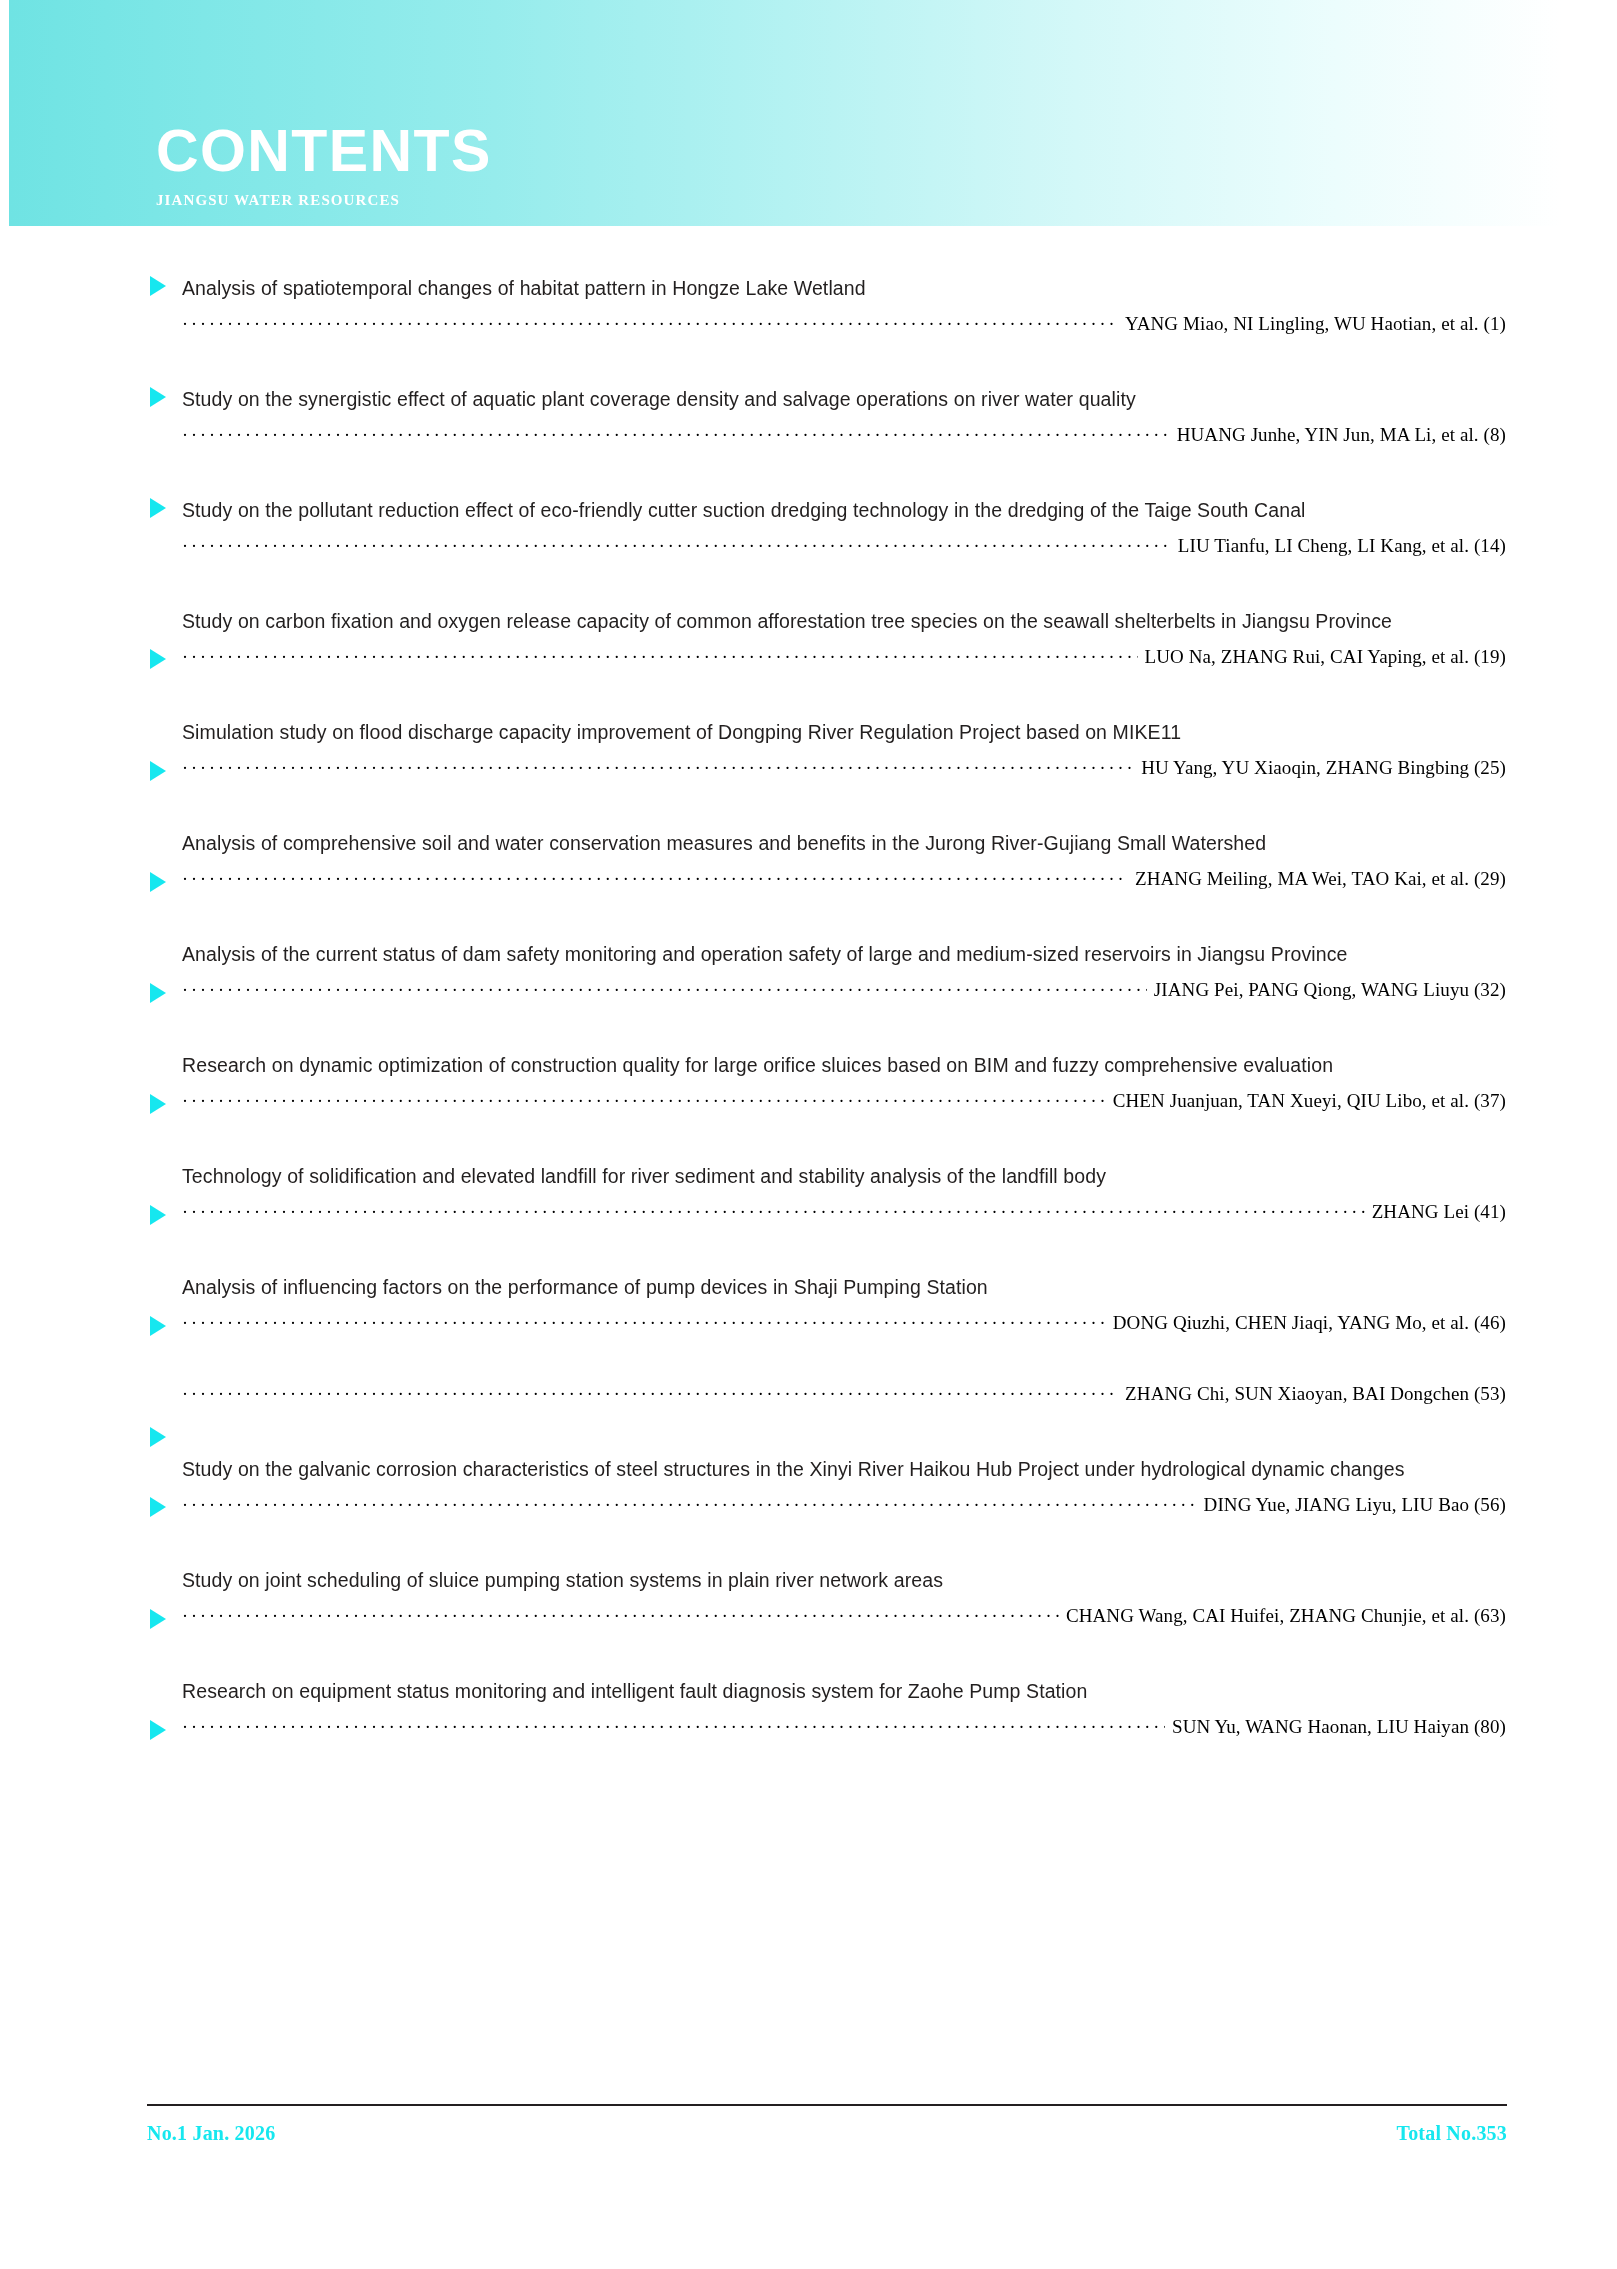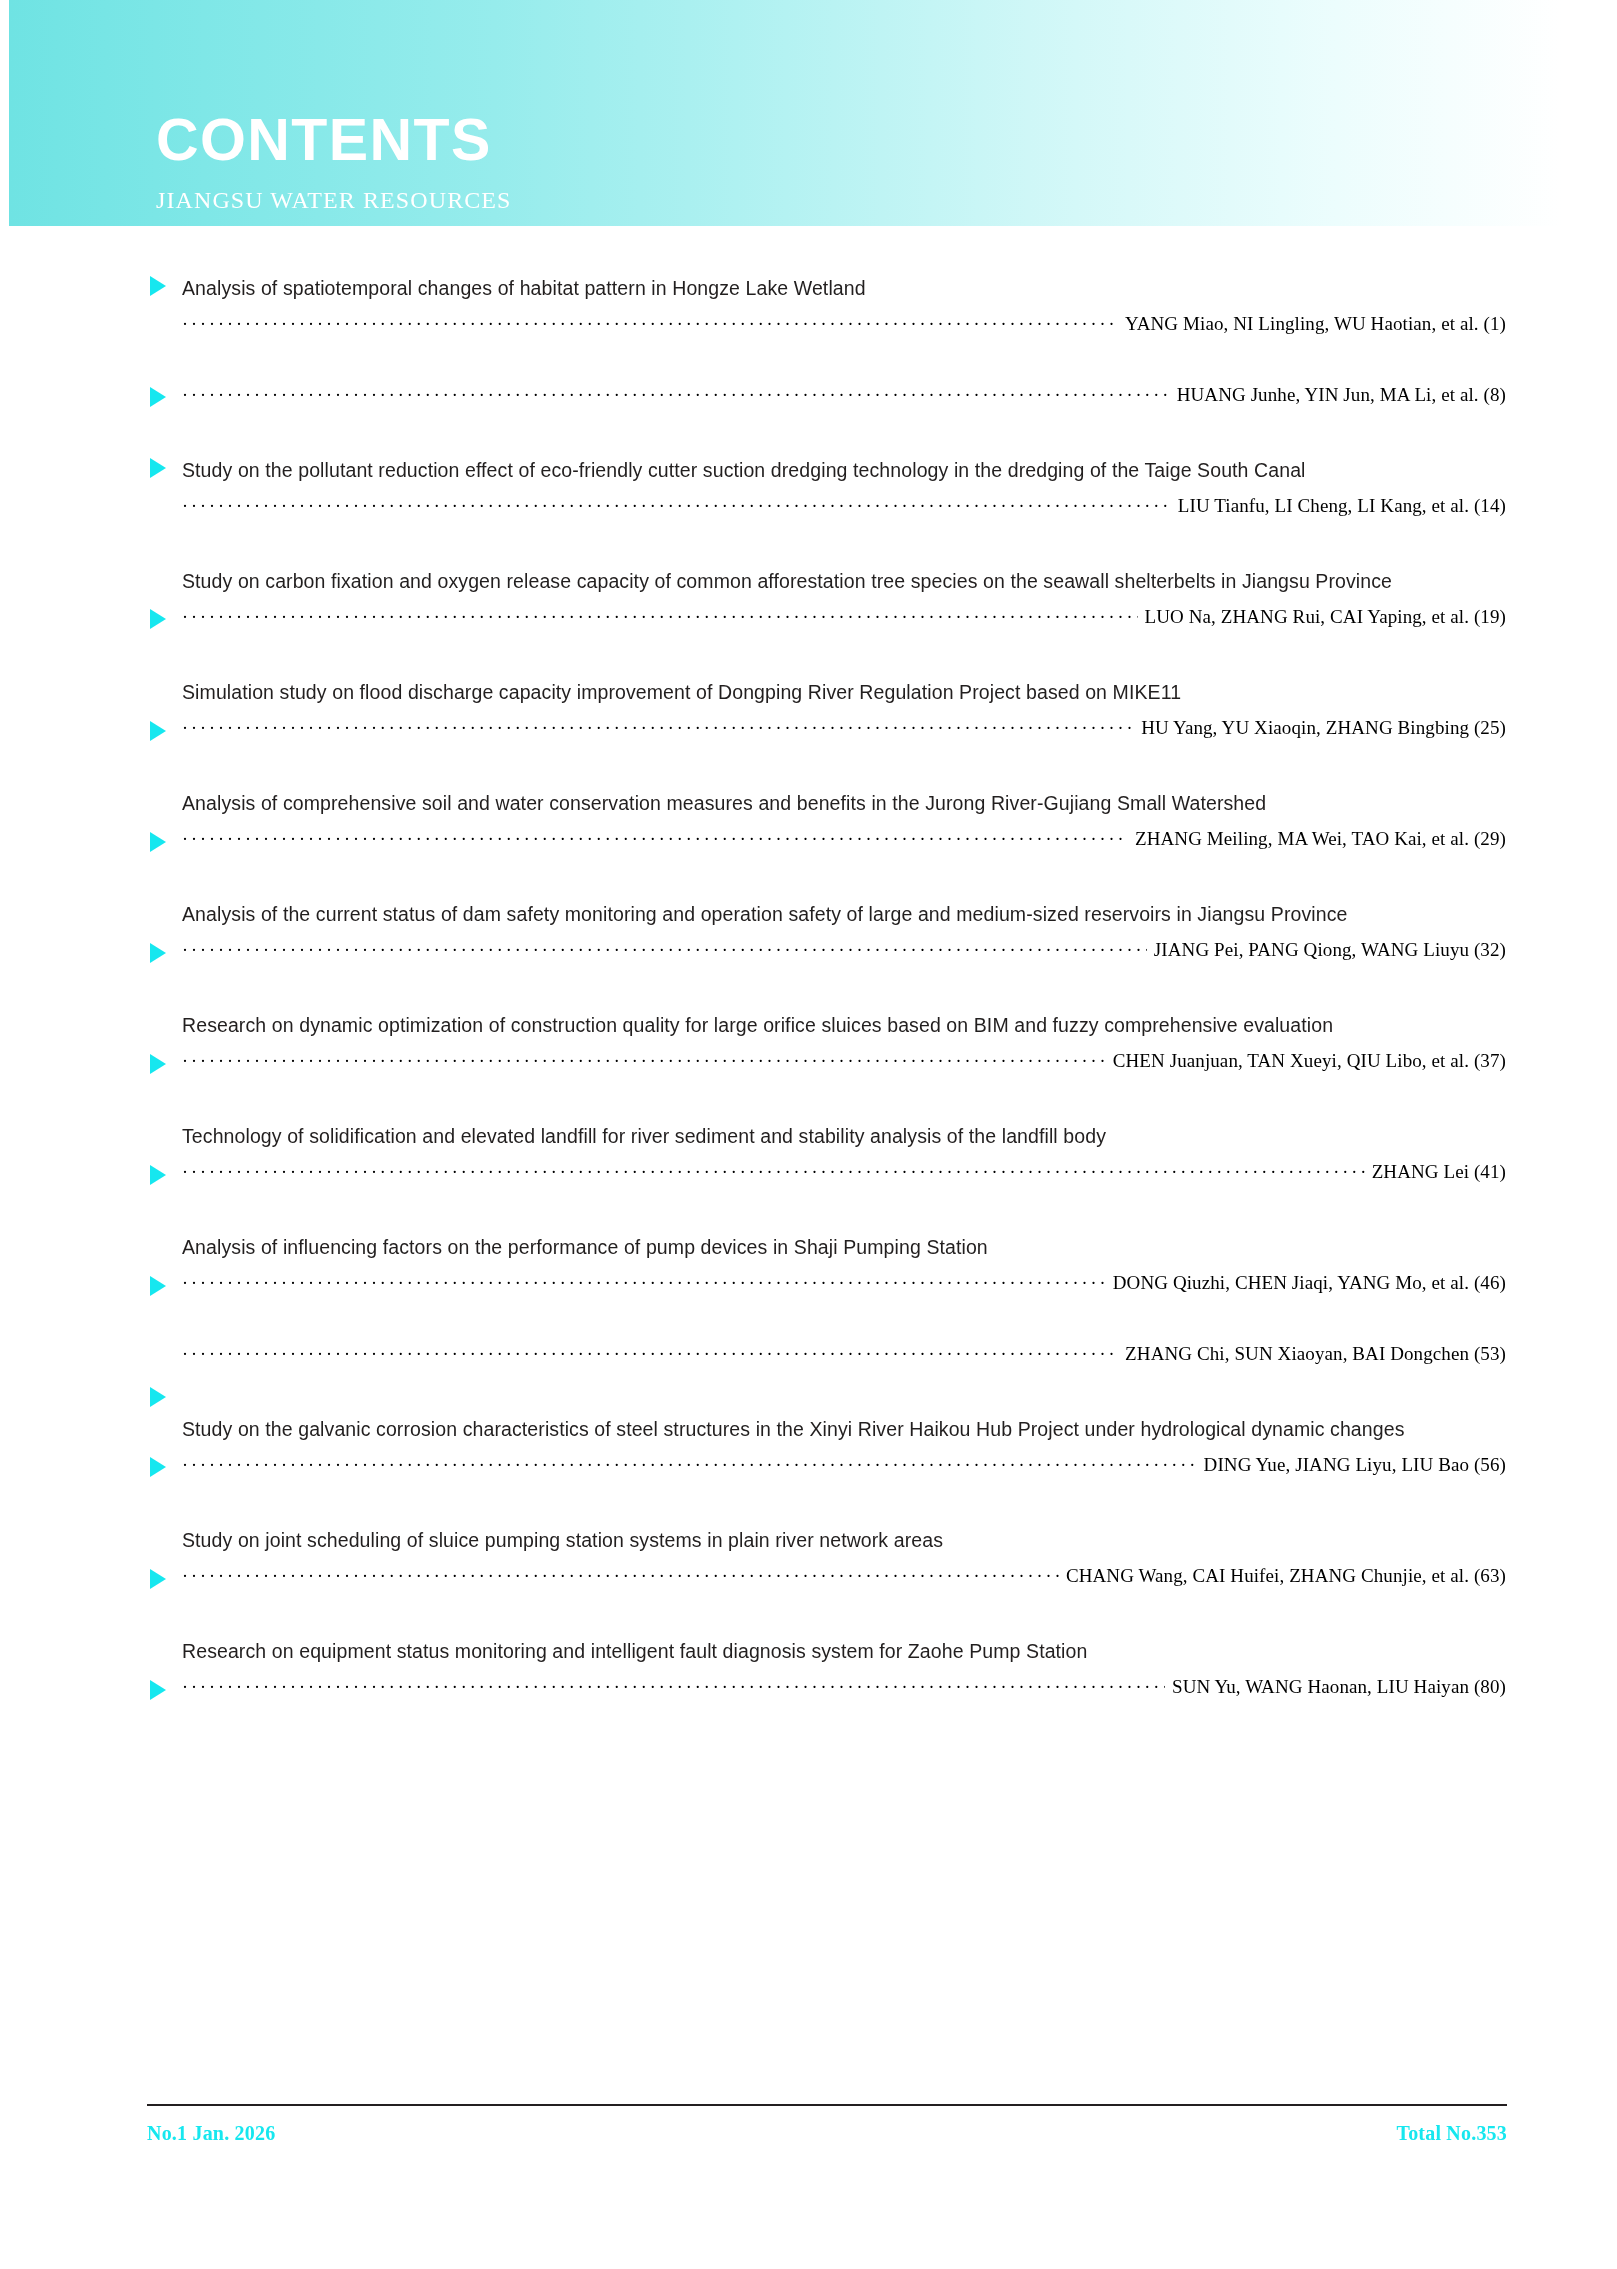--- a/index.html
+++ b/index.html
@@ -34,27 +34,27 @@
     font-family:"Liberation Sans", sans-serif;
     font-weight:bold;
     font-size:59px;
     line-height:61px;
     letter-spacing:1.4px;
     color:#ffffff;
     white-space:nowrap;
   }
   .contents-sub {
     font-family:"Liberation Serif", serif;
-    font-weight:normal;
-    font-size:24px;
+    font-weight:bold;
+    font-size:15px;
     line-height:25px;
     letter-spacing:1.1px;
     color:#ffffff;
     white-space:nowrap;
-    margin-top:17px;
+    margin-top:6px;
   }
 
   
   .toc {
     position:absolute;
     left:17px; top:226px;
     width:1618px;
   }
   .toc-inner {
     margin:0 auto;
@@ -159,20 +159,21 @@
       <div class="entry b-title">
         <span class="bullet"></span>
         <div class="title">Analysis of spatiotemporal changes of habitat pattern in Hongze Lake Wetland</div>
         <div class="leader-row">
           <span class="dots">·························································································································································································</span>
           <span class="authors">YANG Miao, NI Lingling, WU Haotian, et al. (1)</span>
         </div>
       </div>
       <div class="entry b-title">
         <span class="bullet"></span>
+        <div class="title">Study on the synergistic effect of aquatic plant coverage density and salvage operations on river water quality</div>
         <div class="leader-row">
           <span class="dots">·························································································································································································</span>
           <span class="authors">HUANG Junhe, YIN Jun, MA Li, et al. (8)</span>
         </div>
       </div>
       <div class="entry b-title">
         <span class="bullet"></span>
         <div class="title">Study on the pollutant reduction effect of eco-friendly cutter suction dredging technology in the dredging of the Taige South Canal</div>
         <div class="leader-row">
           <span class="dots">·························································································································································································</span>

